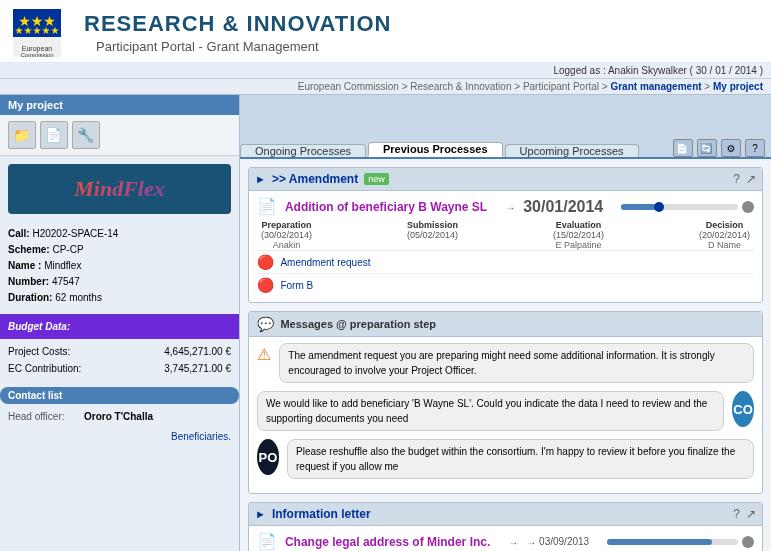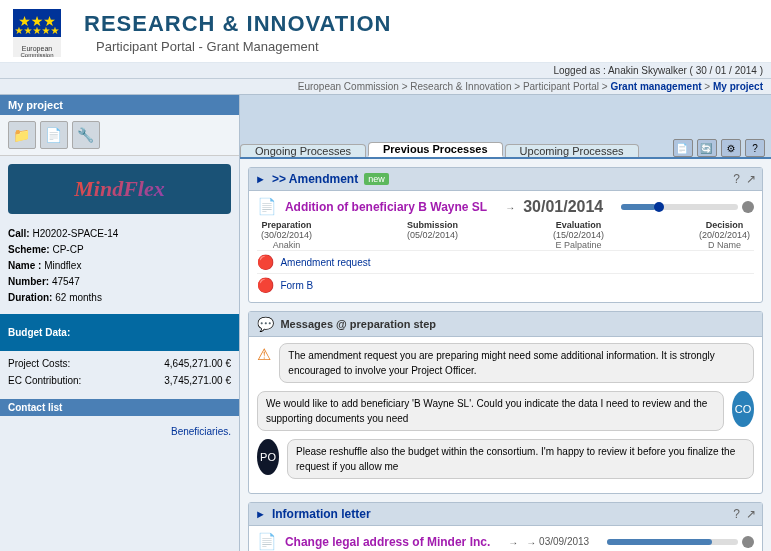--- a/index.html
+++ b/index.html
@@ -16,24 +16,24 @@
     .main { display: flex; gap: 0; height: calc(551px - 95px); }
 
     
     .sidebar { width: 240px; background: #e8eef5; border-right: 1px solid #b0c0d0; padding: 0; flex-shrink: 0; }
     .sidebar-header { background: #4a7fb5; color: white; padding: 4px 8px; font-weight: bold; font-size: 11px; }
     .sidebar-icons { display: flex; gap: 4px; padding: 6px 8px; background: #f0f4f8; border-bottom: 1px solid #ccc; }
     .icon-box { width: 28px; height: 28px; background: #d0d8e0; border: 1px solid #aaa; display: flex; align-items: center; justify-content: center; font-size: 14px; cursor: pointer; border-radius: 2px; }
     .project-logo { background: #1a5276; margin: 8px; border-radius: 4px; padding: 6px; display: flex; align-items: center; justify-content: center; height: 50px; }
     .project-logo-text { color: #fff; font-size: 18px; font-weight: bold; font-style: italic; }
     .project-info { padding: 4px 8px; font-size: 10px; line-height: 1.6; }
-    .budget-header { background: #0369a1; color: white; padding: 13px 8px; font-weight: bold; font-size: 10px; margin-top: 4px; }
+    .budget-header { background: #6d28d9; color: white; padding: 7px 8px; font-weight: bold; font-size: 10px; margin-top: 4px; font-style: italic; }
     .budget-info { padding: 4px 8px; font-size: 10px; line-height: 1.7; }
     .budget-row { display: flex; justify-content: space-between; }
-    .contact-header { background: #4a7fb5; color: white; padding: 3px 8px; font-weight: bold; font-size: 10px; margin-top: 6px; }
+    .contact-header { background: #4a7fb5; color: white; padding: 3px 8px; font-weight: bold; font-size: 10px; margin-top: 6px; border-radius: 8px; }
     .contact-info { padding: 4px 8px; font-size: 10px; line-height: 1.7; }
     .contact-row { display: flex; gap: 4px; }
     .contact-label { color: #555; width: 72px; flex-shrink: 0; }
     .contact-val { color: #000; font-weight: bold; }
     .beneficiaries-link { text-align: right; padding: 2px 8px; font-size: 10px; color: #003399; cursor: pointer; }
 
     
     .content { flex: 1; background: #f0f4f8; overflow-y: auto; }
 
     
@@ -67,21 +67,21 @@
     .doc-name { color: #003399; font-size: 10px; cursor: pointer; }
 
     
     .messages-section { margin: 8px; background: #fff; border: 1px solid #b0c0d0; border-radius: 3px; }
     .messages-header { background: #d0dce8; padding: 4px 8px; display: flex; align-items: center; gap: 6px; border-bottom: 1px solid #b0c0d0; }
     .messages-title { font-weight: bold; font-size: 11px; color: #333; }
     .messages-body { padding: 6px 8px; }
     .message-row { display: flex; align-items: flex-start; gap: 8px; margin-bottom: 8px; }
     .warn-icon { color: #e67e22; font-size: 16px; margin-top: 2px; }
     .chat-bubble { background: #f0f0f0; border: 1px solid #ccc; border-radius: 8px; padding: 4px 8px; flex: 1; font-size: 10px; line-height: 1.5; }
-    .user-badge { width: 22px; height: 36px; border-radius: 50%; display: flex; align-items: center; justify-content: center; color: white; font-size: 11px; font-weight: normal; flex-shrink: 0; }
+    .user-badge { width: 22px; height: 36px; border-radius: 50%; display: flex; align-items: center; justify-content: center; color: white; font-size: 13px; font-weight: bold; flex-shrink: 0; }
     .badge-co { background: #2980b9; }
     .badge-po { background: #0f172a; }
 
     
     .info-letter { margin: 8px; background: #fff; border: 1px solid #b0c0d0; border-radius: 3px; }
     .info-letter-header { background: #d0dce8; display: flex; align-items: center; padding: 4px 6px; gap: 6px; border-bottom: 1px solid #b0c0d0; }
 
     .header-main { background: #fff; display: flex; flex-direction: column; }
     .header-top { display: flex; align-items: center; padding: 8px 12px 4px 12px; border-bottom: 1px solid #e0e8f0; }
     .header-bottom { padding: 2px 12px; font-size: 13px; color: #555; }
@@ -169,20 +169,24 @@
       </div>
       <div class="budget-row">
         <span>EC Contribution:</span>
         <span>3,745,271.00 €</span>
       </div>
     </div>
     <div class="contact-header">
       <span>Contact list</span>
     </div>
     <div class="contact-info">
+      <div class="contact-row">
+        <span class="contact-label">Head officer:</span>
+        <span class="contact-val">Ororo T'Challa</span>
+      </div>
     </div>
     <div class="beneficiaries-link">
       <span>Beneficiaries.</span>
     </div>
   </div>
 
   <div class="content">
 
     <div class="tabs">
       <div class="tab">

